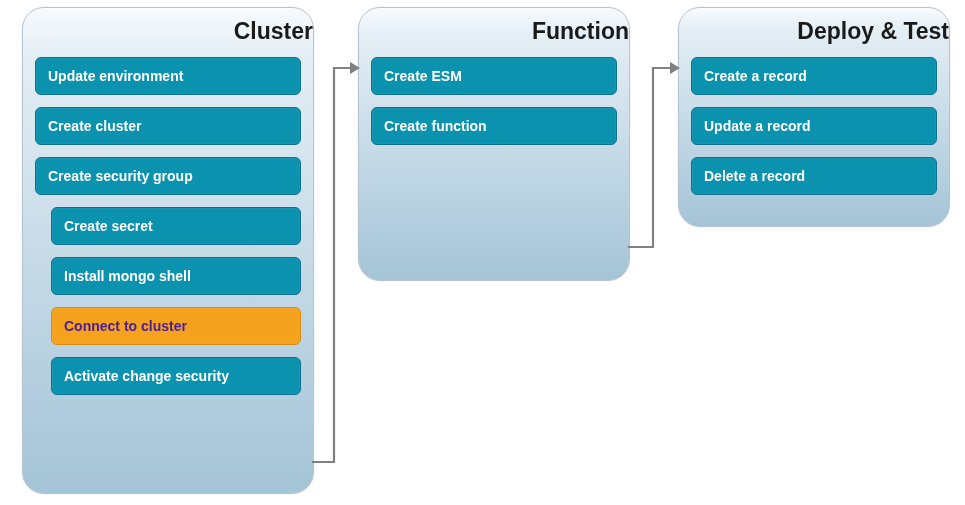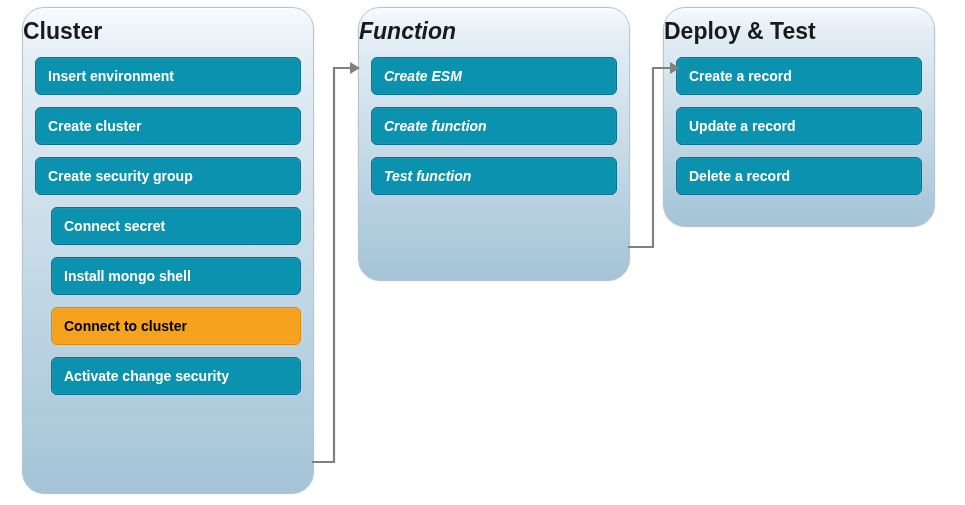--- a/index.html
+++ b/index.html
@@ -18,21 +18,21 @@
     border-radius: 22px;
     border: 1px solid #b6c4cf;
     background: linear-gradient(to bottom,
                 #f6fbff 0%,
                 #e4eef5 10%,
                 #a4c4d7 100%);
     box-shadow: 0 1px 0 rgba(255,255,255,0.6) inset,
                 0 0 0 1px rgba(0,0,0,0.03);
   }
   .group-title {
-    text-align: left;
+    text-align: right;
     font-weight: 700;
     font-size: 23px;
     color: #1a1a1a;
     margin: 10px 0 12px 0;
   }
   .step {
     border-radius: 6px;
     border: 1px solid #0e6f8f;
     background: #0b92ae;
     color: #ffffff;
@@ -42,21 +42,21 @@
     margin: 0 12px 12px 12px;
     text-align: left;
     display: flex;
     align-items: center;
     box-shadow: 0 0 0 1px rgba(255,255,255,0.05) inset;
   }
   .step.indent { margin-left: 28px; }
   .step.active {
     background: #f5a31f;
     border-color: #d98a0f;
-    color: #000000;
+    color: #4c1d95;
   }
 
   
   .arrow-path {
     position: absolute;
     pointer-events: none;
   }
   .arrow-path line, .arrow-path polyline {
     stroke: #808080;
     stroke-width: 2.2;
@@ -68,38 +68,37 @@
   }
 </style>
 </head>
 <body>
 
 <div class="canvas">
 
   <div class="group" style="left:22px; top:7px; width:290px; height:485px;">
     <div class="group-title">Cluster</div>
 
-    <div class="step">Insert environment</div>
+    <div class="step">Update environment</div>
     <div class="step">Create cluster</div>
     <div class="step">Create security group</div>
-    <div class="step indent">Connect secret</div>
+    <div class="step indent">Create secret</div>
     <div class="step indent">Install mongo shell</div>
     <div class="step indent active">Connect to cluster</div>
     <div class="step indent">Activate change security</div>
   </div>
 
-  <div class="group" style="left:358px; top:7px; width:270px; height:272px;font-style:italic;">
+  <div class="group" style="left:358px; top:7px; width:270px; height:272px;">
     <div class="group-title">Function</div>
 
     <div class="step">Create ESM</div>
     <div class="step">Create function</div>
-    <div class="step">Test function</div>
   </div>
 
-  <div class="group" style="left:663px; top:7px; width:270px; height:218px;">
+  <div class="group" style="left:678px; top:7px; width:270px; height:218px;">
     <div class="group-title">Deploy &amp; Test</div>
 
     <div class="step">Create a record</div>
     <div class="step">Update a record</div>
     <div class="step">Delete a record</div>
   </div>
 
   <svg class="arrow-path" style="left:312px; top:55px; width:48px; height:420px;">
     <polyline points="0,407 22,407 22,13 38,13"></polyline>
     <polygon class="arrow-head" points="38,7 48,13 38,19"></polygon>

